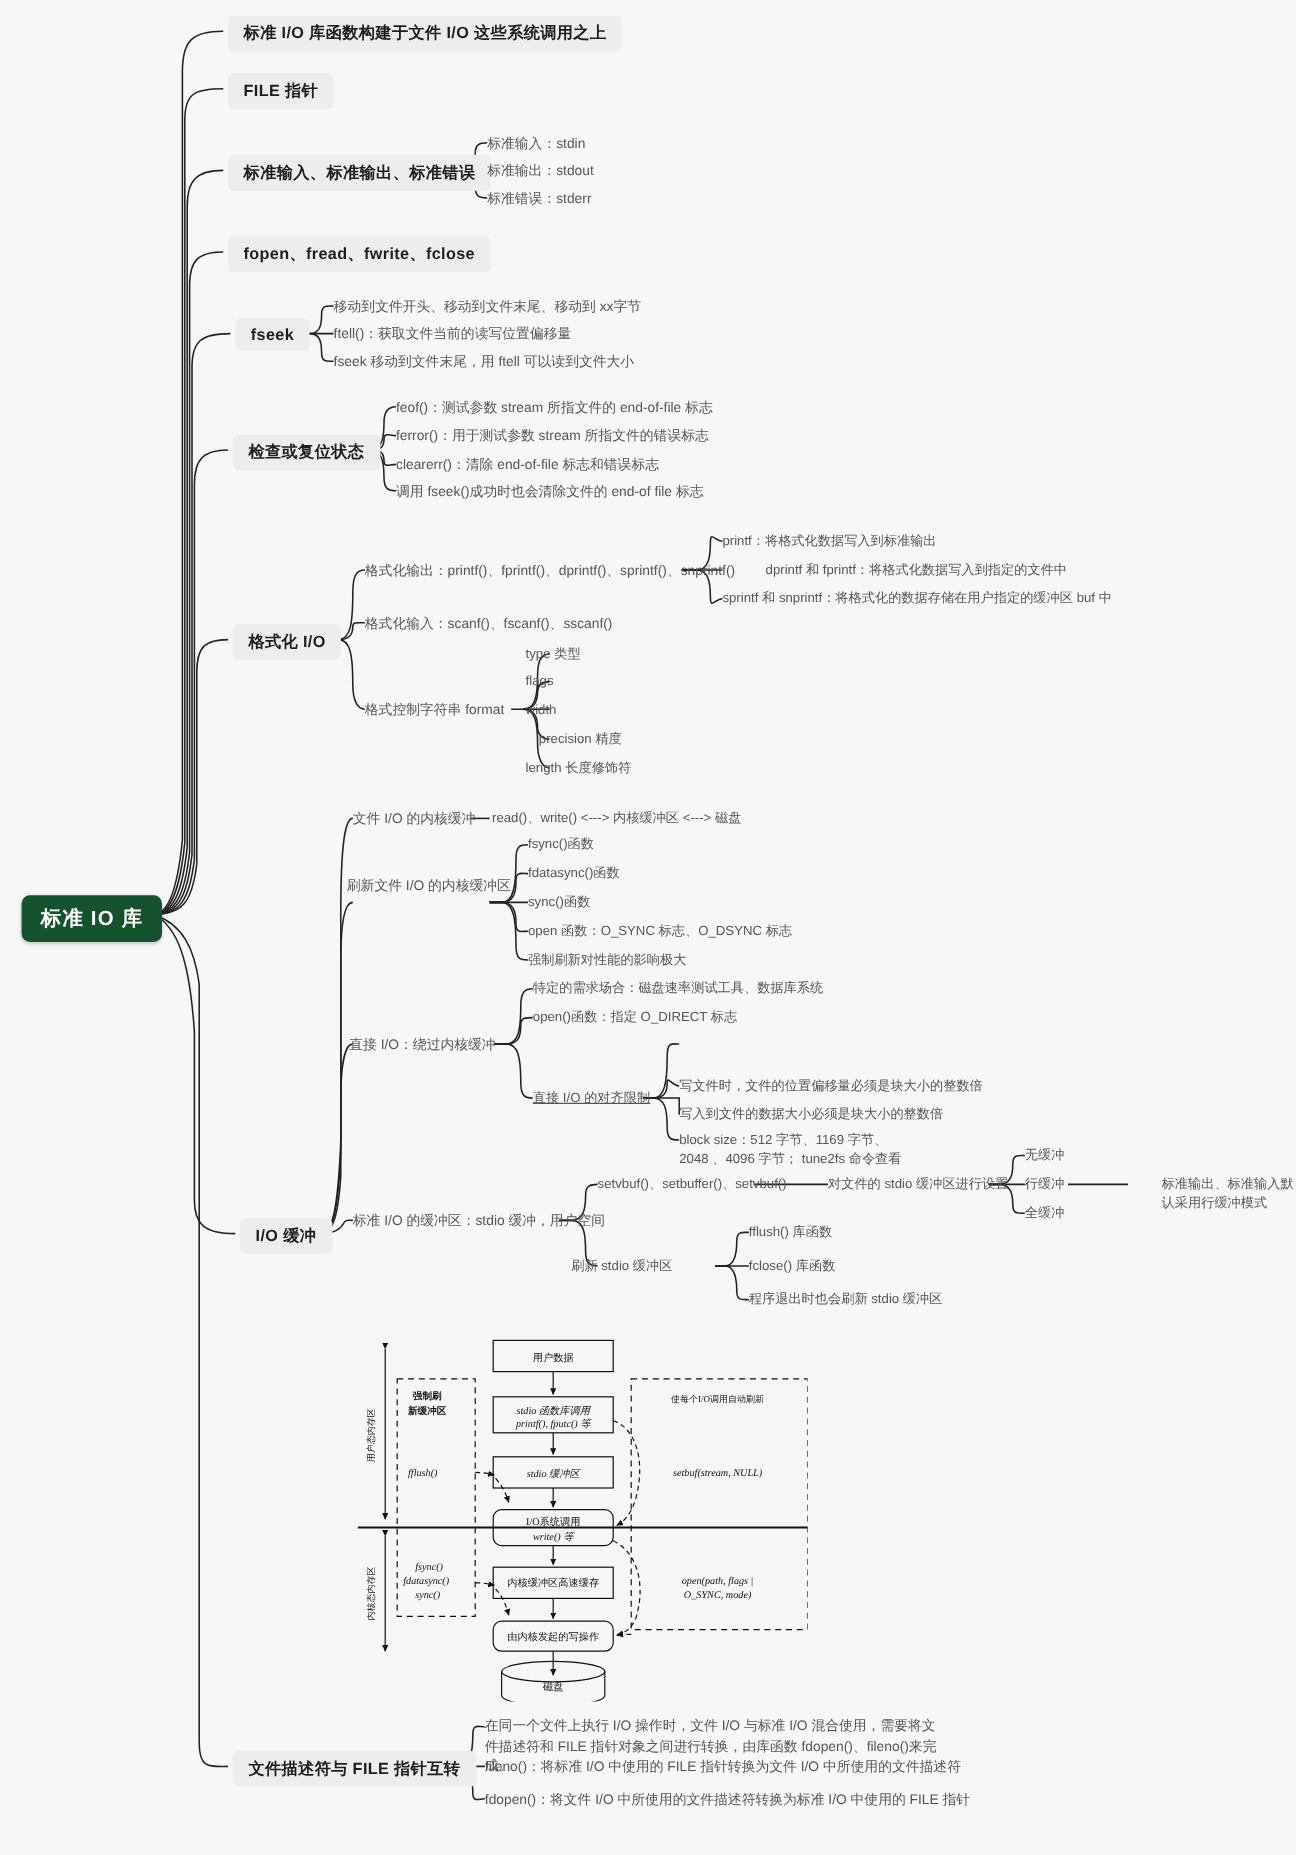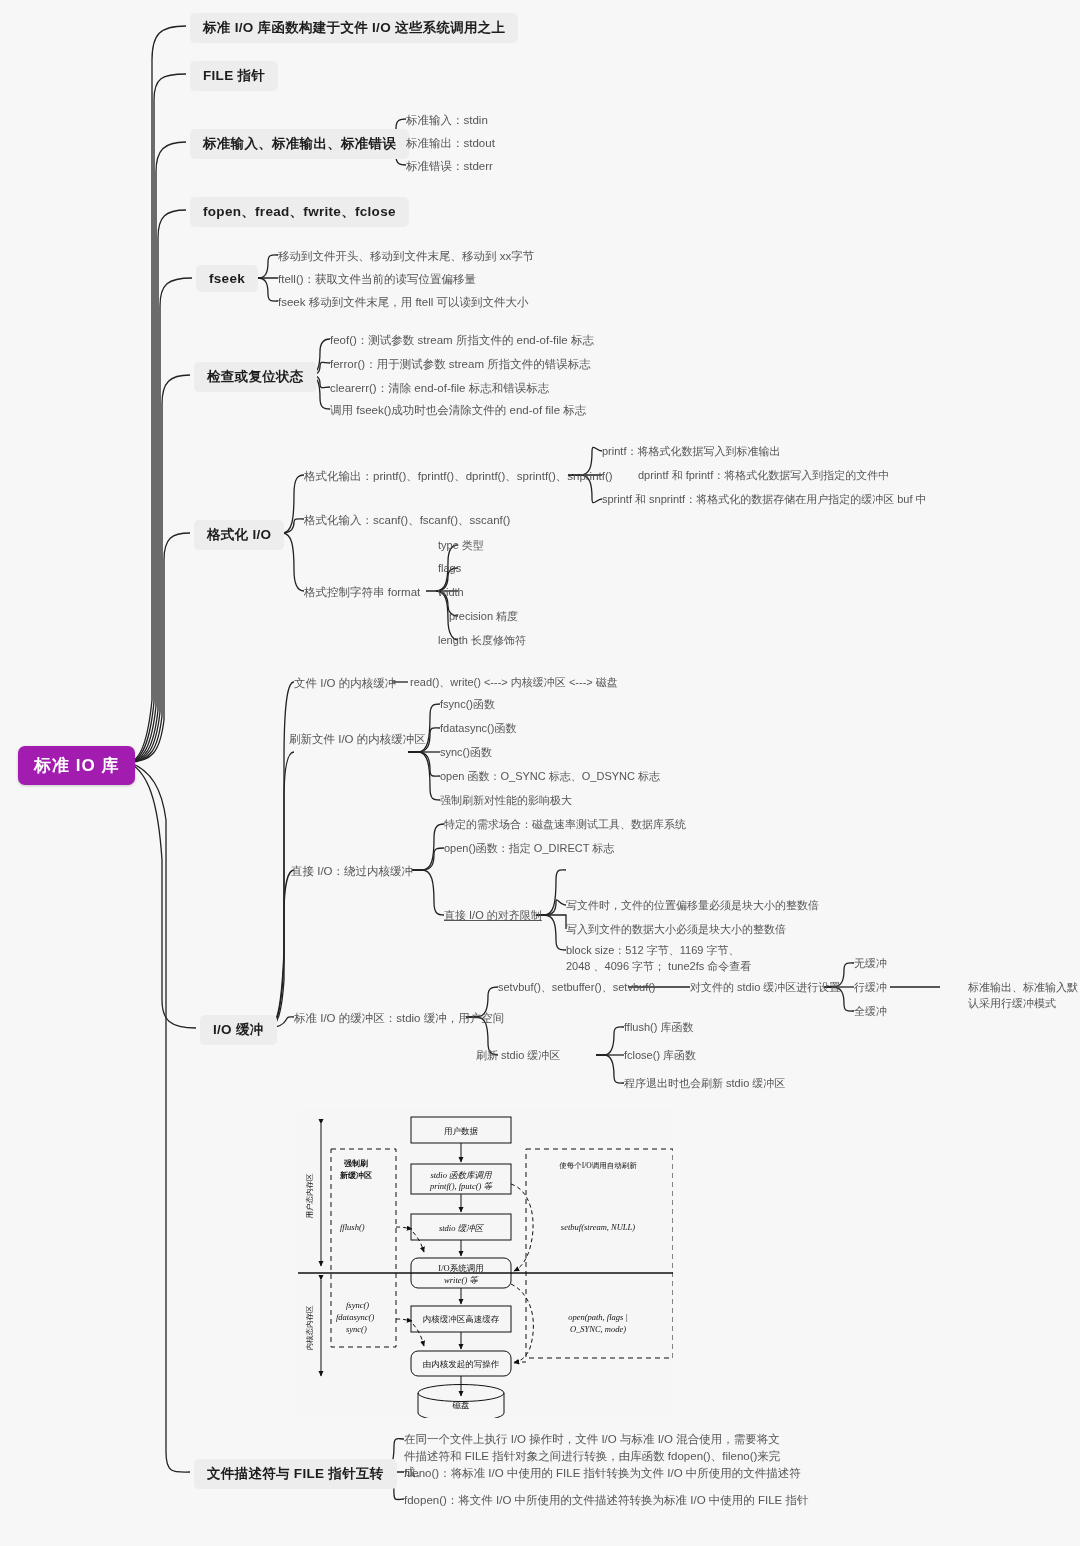--- a/index.html
+++ b/index.html
@@ -160,21 +160,21 @@
       <path d="M596 1055 L 604 1055 C 612 1055, 614 1064, 614 1076 C 614 1084, 618 1083, 624 1083"></path>
     </g>
 
     <g>
       <path d="M368 1472 L 380 1472 C 392 1472, 394 1460, 394 1446 C 394 1436, 398 1439, 404 1439"></path>
       <path d="M368 1472 L 404 1472"></path>
       <path d="M368 1472 L 380 1472 C 392 1472, 394 1482, 394 1494 C 394 1502, 398 1499, 404 1499"></path>
     </g>
   </svg>
 
-  <div class="node root" style="left: 18px; top: 746px; background: #a21caf; text-align: right;">标准 IO 库</div>
+  <div class="node root" style="left: 18px; top: 746px; background: #14532d; text-align: right;">标准 IO 库</div>
 
   <div class="node l1" style="left:190px; top:13px;">标准 I/O 库函数构建于文件 I/O 这些系统调用之上</div>
 
   <div class="node l1" style="left:190px; top:61px;">FILE 指针</div>
 
   <div class="node l1" style="left:190px; top:129px;">标准输入、标准输出、标准错误</div>
 
   <div class="node l1" style="left:190px; top:197px;">fopen、fread、fwrite、fclose</div>
 
   <div class="node l1" style="left:196px; top:265px;">fseek</div>

